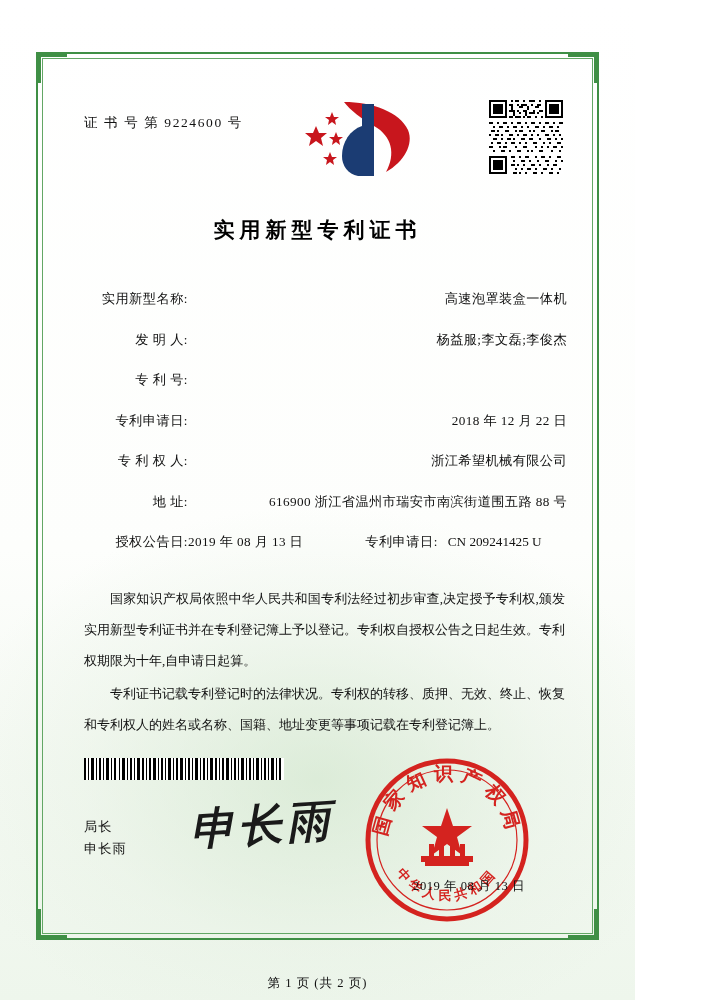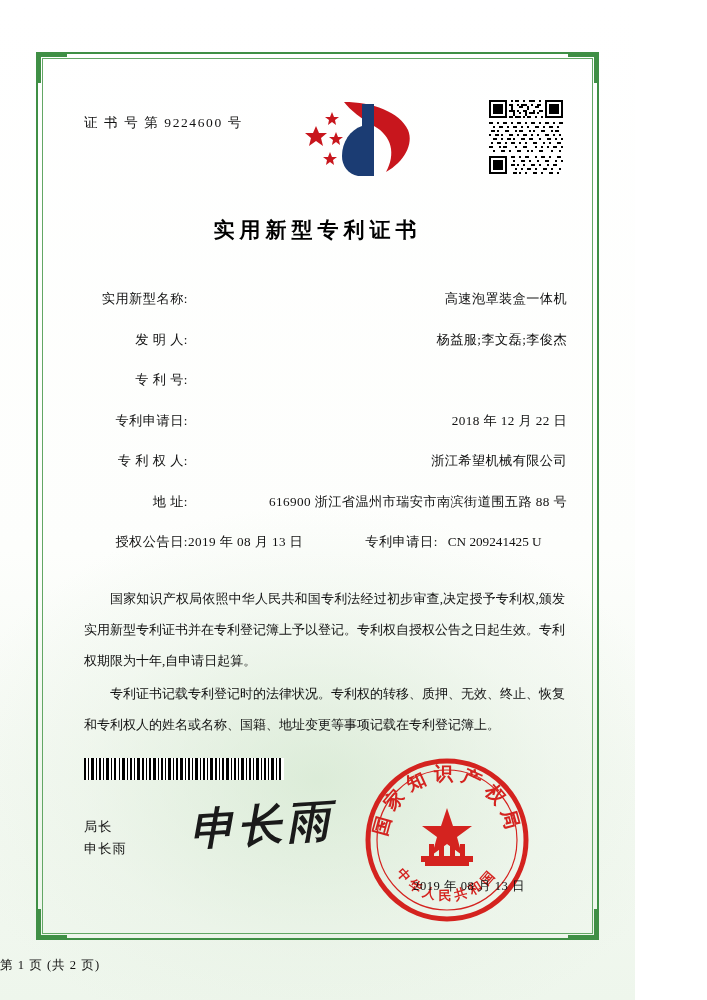--- a/index.html
+++ b/index.html
@@ -189,21 +189,22 @@
     font-size: 12.6px;
     color: #111;
     letter-spacing: 0.5px;
     white-space: nowrap;
   }
 
   
   .footer {
     position: absolute;
     left: 0; right: 0;
-    bottom: 26px;
+    bottom: 8px;
+    text-align: center;
     font-size: 12.6px;
     color: #111;
     letter-spacing: 1px;
   }
 </style>
 </head>
 <body>
 
 <div class="page">
 

